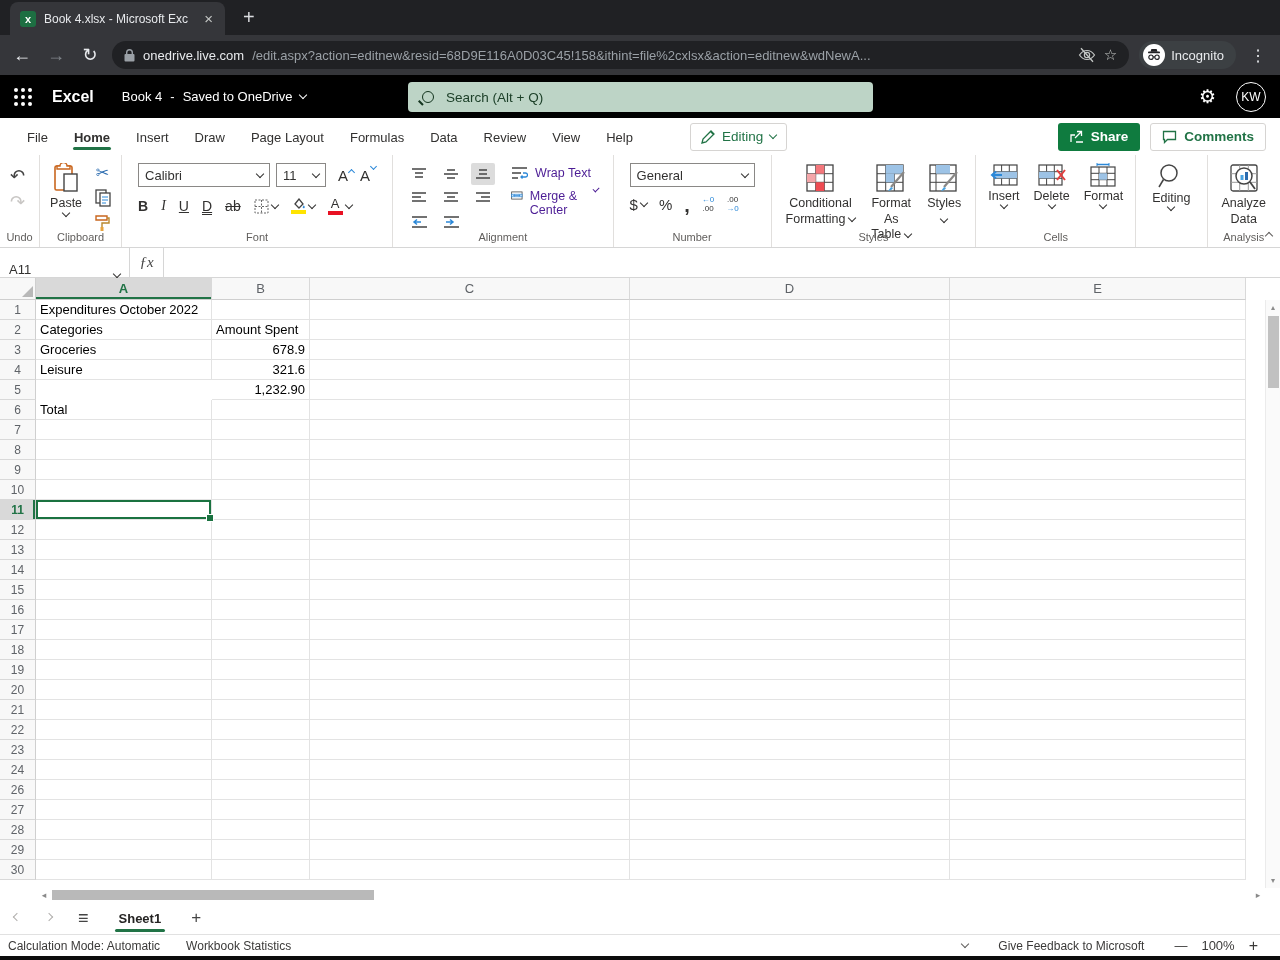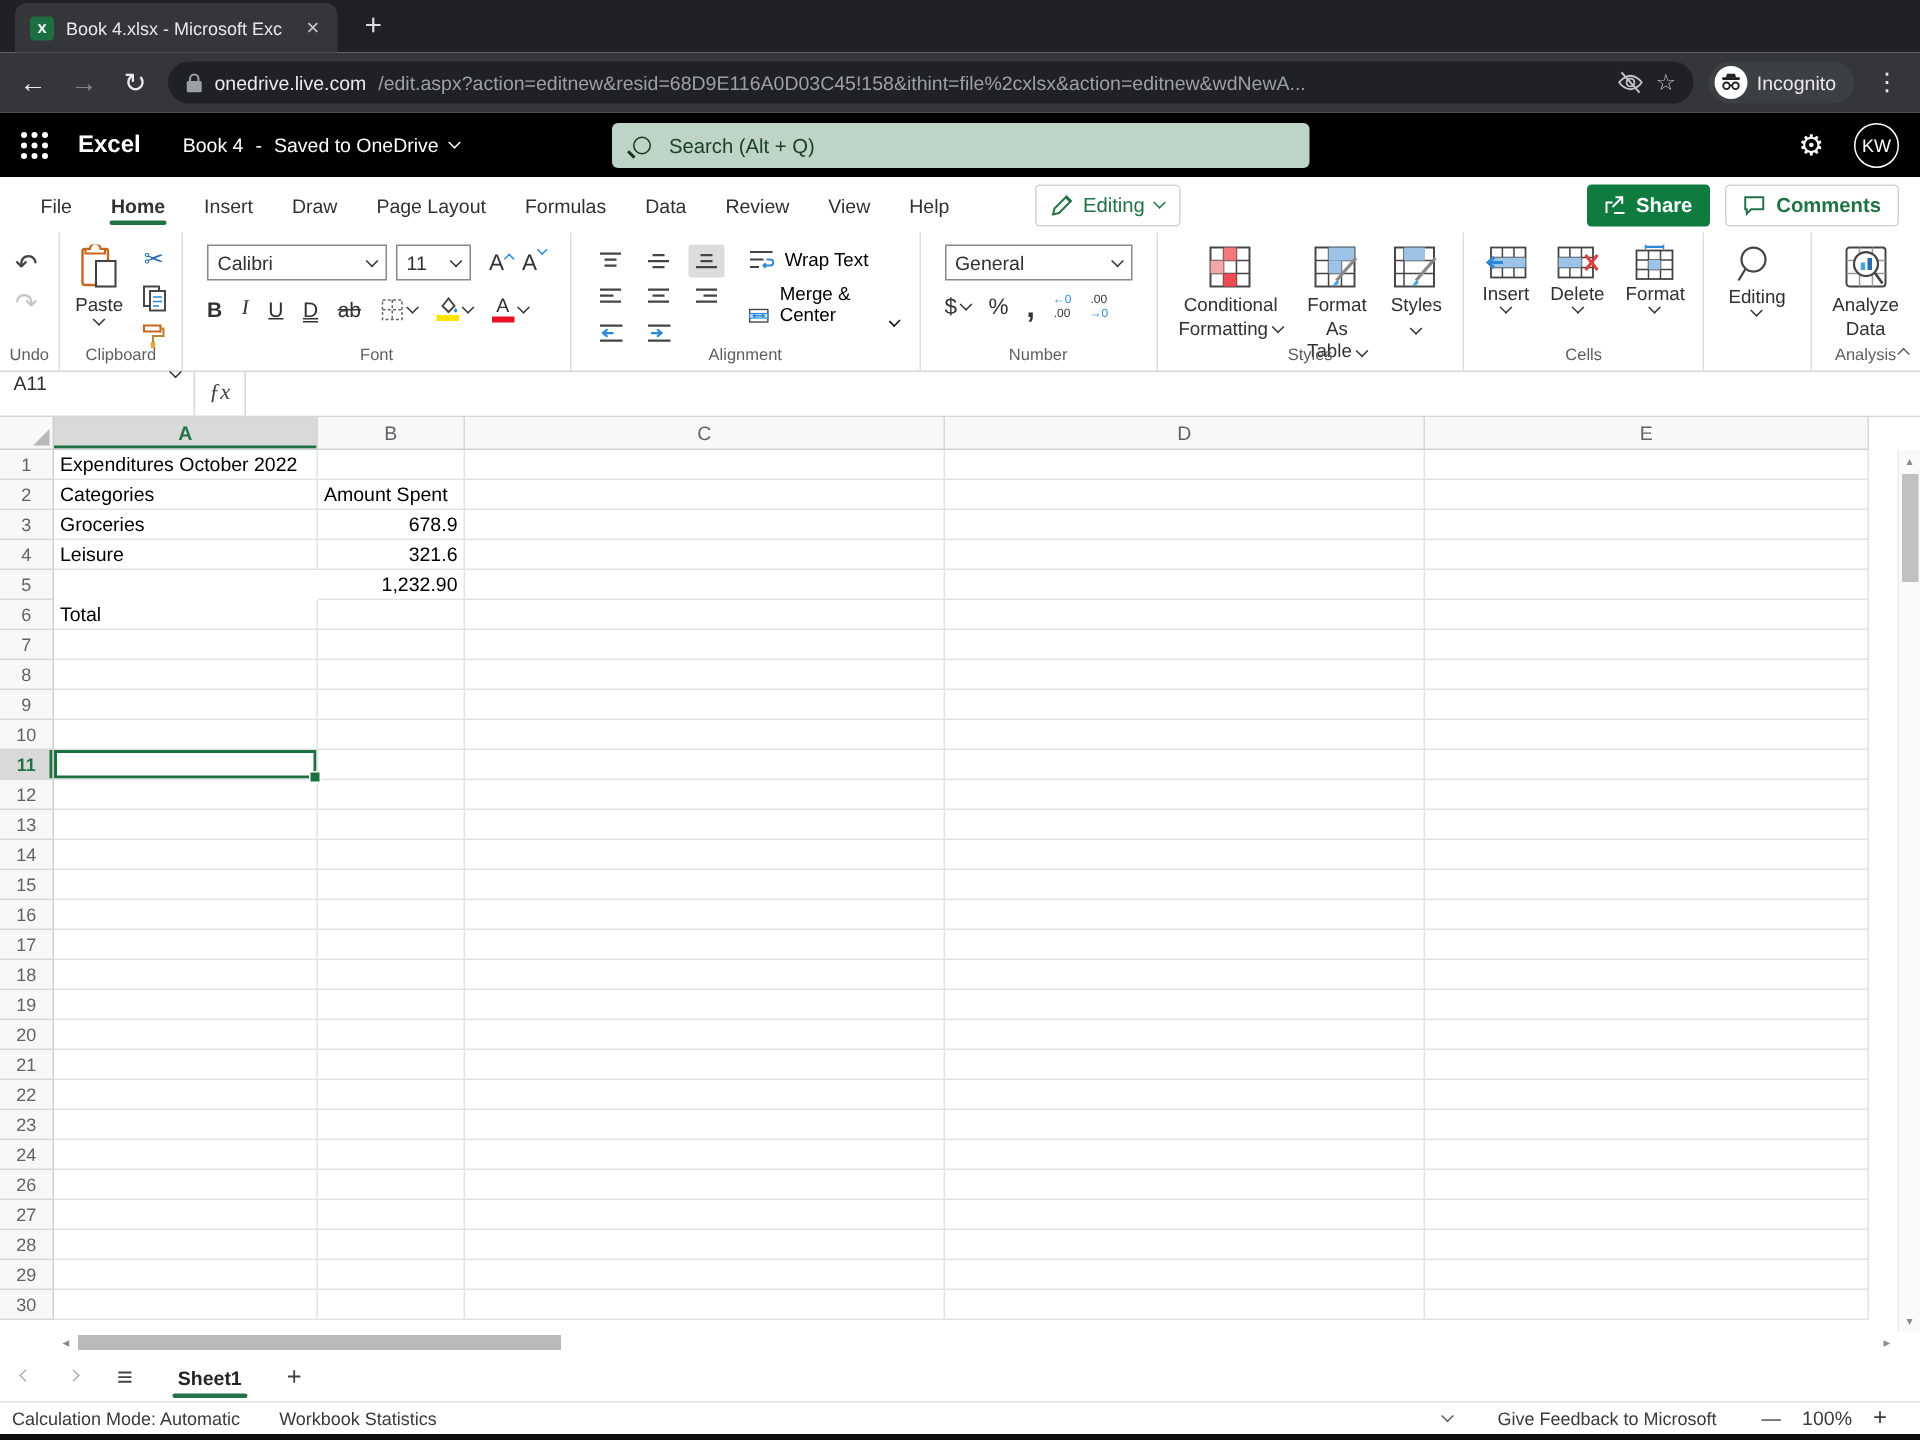--- a/index.html
+++ b/index.html
@@ -67,31 +67,31 @@
   .selbox { border:1px solid #8a8886; height:24px; display:flex; align-items:center; padding:0 6px; font-size:13px; color:#323130; justify-content:space-between; background:#fff; }
   .fontrow1 { display:flex; gap:6px; align-items:center; }
   .fontrow2 { display:flex; gap:13px; align-items:center; margin-top:10px; font-size:14px; color:#323130; }
   .fa { display:flex; align-items:flex-start; gap:1px; font-size:15px; color:#323130; }
   .fa .cv { width:5px; height:5px; border-color:#2b88d8; }
   .colorbar { display:inline-block; width:15px; height:4px; margin-top:1px; }
   .alimgrid { display:grid; grid-template-columns:repeat(3,26px); grid-gap:2px 6px; }
   .alit { width:24px; height:22px; display:flex; align-items:center; justify-content:center; border-radius:2px; }
   .alit.sel { background:#dcdcdc; }
   .wmcol { display:flex; flex-direction:column; gap:9px; margin-left:14px; margin-top:3px; }
-  .wmitem { display:flex; align-items:flex-end; gap:7px; font-size:12.5px; color:#000000; }
+  .wmitem { display:flex; align-items:flex-start; gap:7px; font-size:12.5px; color:#4c1d95; }
   .numicons { display:flex; gap:12px; align-items:center; margin-top:9px; font-size:15px; color:#323130; }
   .decbtn { font-size:8px; line-height:1.1; color:#333; text-align:center; }
   .decbtn b { color:#2b88d8; font-weight:normal; }
   .stylebtn { display:flex; flex-direction:column; align-items:center; font-size:12.5px; color:#323130; line-height:1.25; text-align:center; }
   .cellbtn { display:flex; flex-direction:column; align-items:center; gap:2px; font-size:12.5px; color:#323130; }
   .collapse { position:absolute; right:8px; bottom:8px; color:#605e5c; }
 
   
   .fbar { height:30px; display:flex; border-bottom:1px solid #d6d6d6; align-items:stretch; background:#fff; }
-  .namebox { width:130px; border-right:1px solid #d6d6d6; display:flex; align-items:flex-start; justify-content:space-between; padding:0 9px; font-size:13px; color:#323130; }
+  .namebox { width:130px; border-right:1px solid #d6d6d6; display:flex; align-items:flex-end; justify-content:space-between; padding:0 9px; font-size:13px; color:#323130; }
   .fxbtn { width:34px; border-right:1px solid #d6d6d6; display:flex; align-items:center; justify-content:center; font-family:"Liberation Serif",serif; font-style:italic; font-size:15px; color:#444; }
   .fvalue { flex:1; border:none; outline:none; font-size:13px; padding:0 8px; font-family:inherit; }
 
   
   .gridwrap { position:relative; height:610px; overflow:hidden; }
   .colheads { display:flex; height:22px; background:#fff; }
   .corner { width:36px; flex:none; background:#f8f8f8; border-right:1px solid #cfcfcf; border-bottom:1px solid #cfcfcf; position:relative; }
   .corner::after { content:""; position:absolute; right:2px; bottom:2px; border-style:solid; border-width:0 0 11px 11px; border-color:transparent transparent #b8b8b8 transparent; }
   .ch { flex:none; border-right:1px solid #d9d9d9; border-bottom:1px solid #cfcfcf; background:#f8f8f8; display:flex; align-items:center; justify-content:center; font-size:13px; color:#5f6368; }
   .ch.sel { background:#d9d9d9; color:#217346; font-weight:bold; box-shadow:inset 0 -2px 0 #217346; }
@@ -271,21 +271,21 @@
           <path d="M13 4h2v5H8v6" fill="none" stroke="#b9882f" stroke-width="1.4"></path>
           <path d="M6.5 13h3v4h-3z" fill="#e8a33d"></path>
         </svg>
     </div>
     <span class="glabel">Clipboard</span>
   </div>
 
   <div class="rgroup" style="padding-left:16px;padding-right:16px">
     <div>
       <div class="fontrow1">
-        <div class="selbox" style="width:120px">
+        <div class="selbox" style="width:132px">
           <span>Calibri</span>
             <span class="cv"></span>
         </div>
         <div class="selbox" style="width:50px">
           <span>11</span>
             <span class="cv"></span>
         </div>
         <span class="fa" style="margin-left:6px">
             <span>A</span>
             <span class="cv up"></span>

